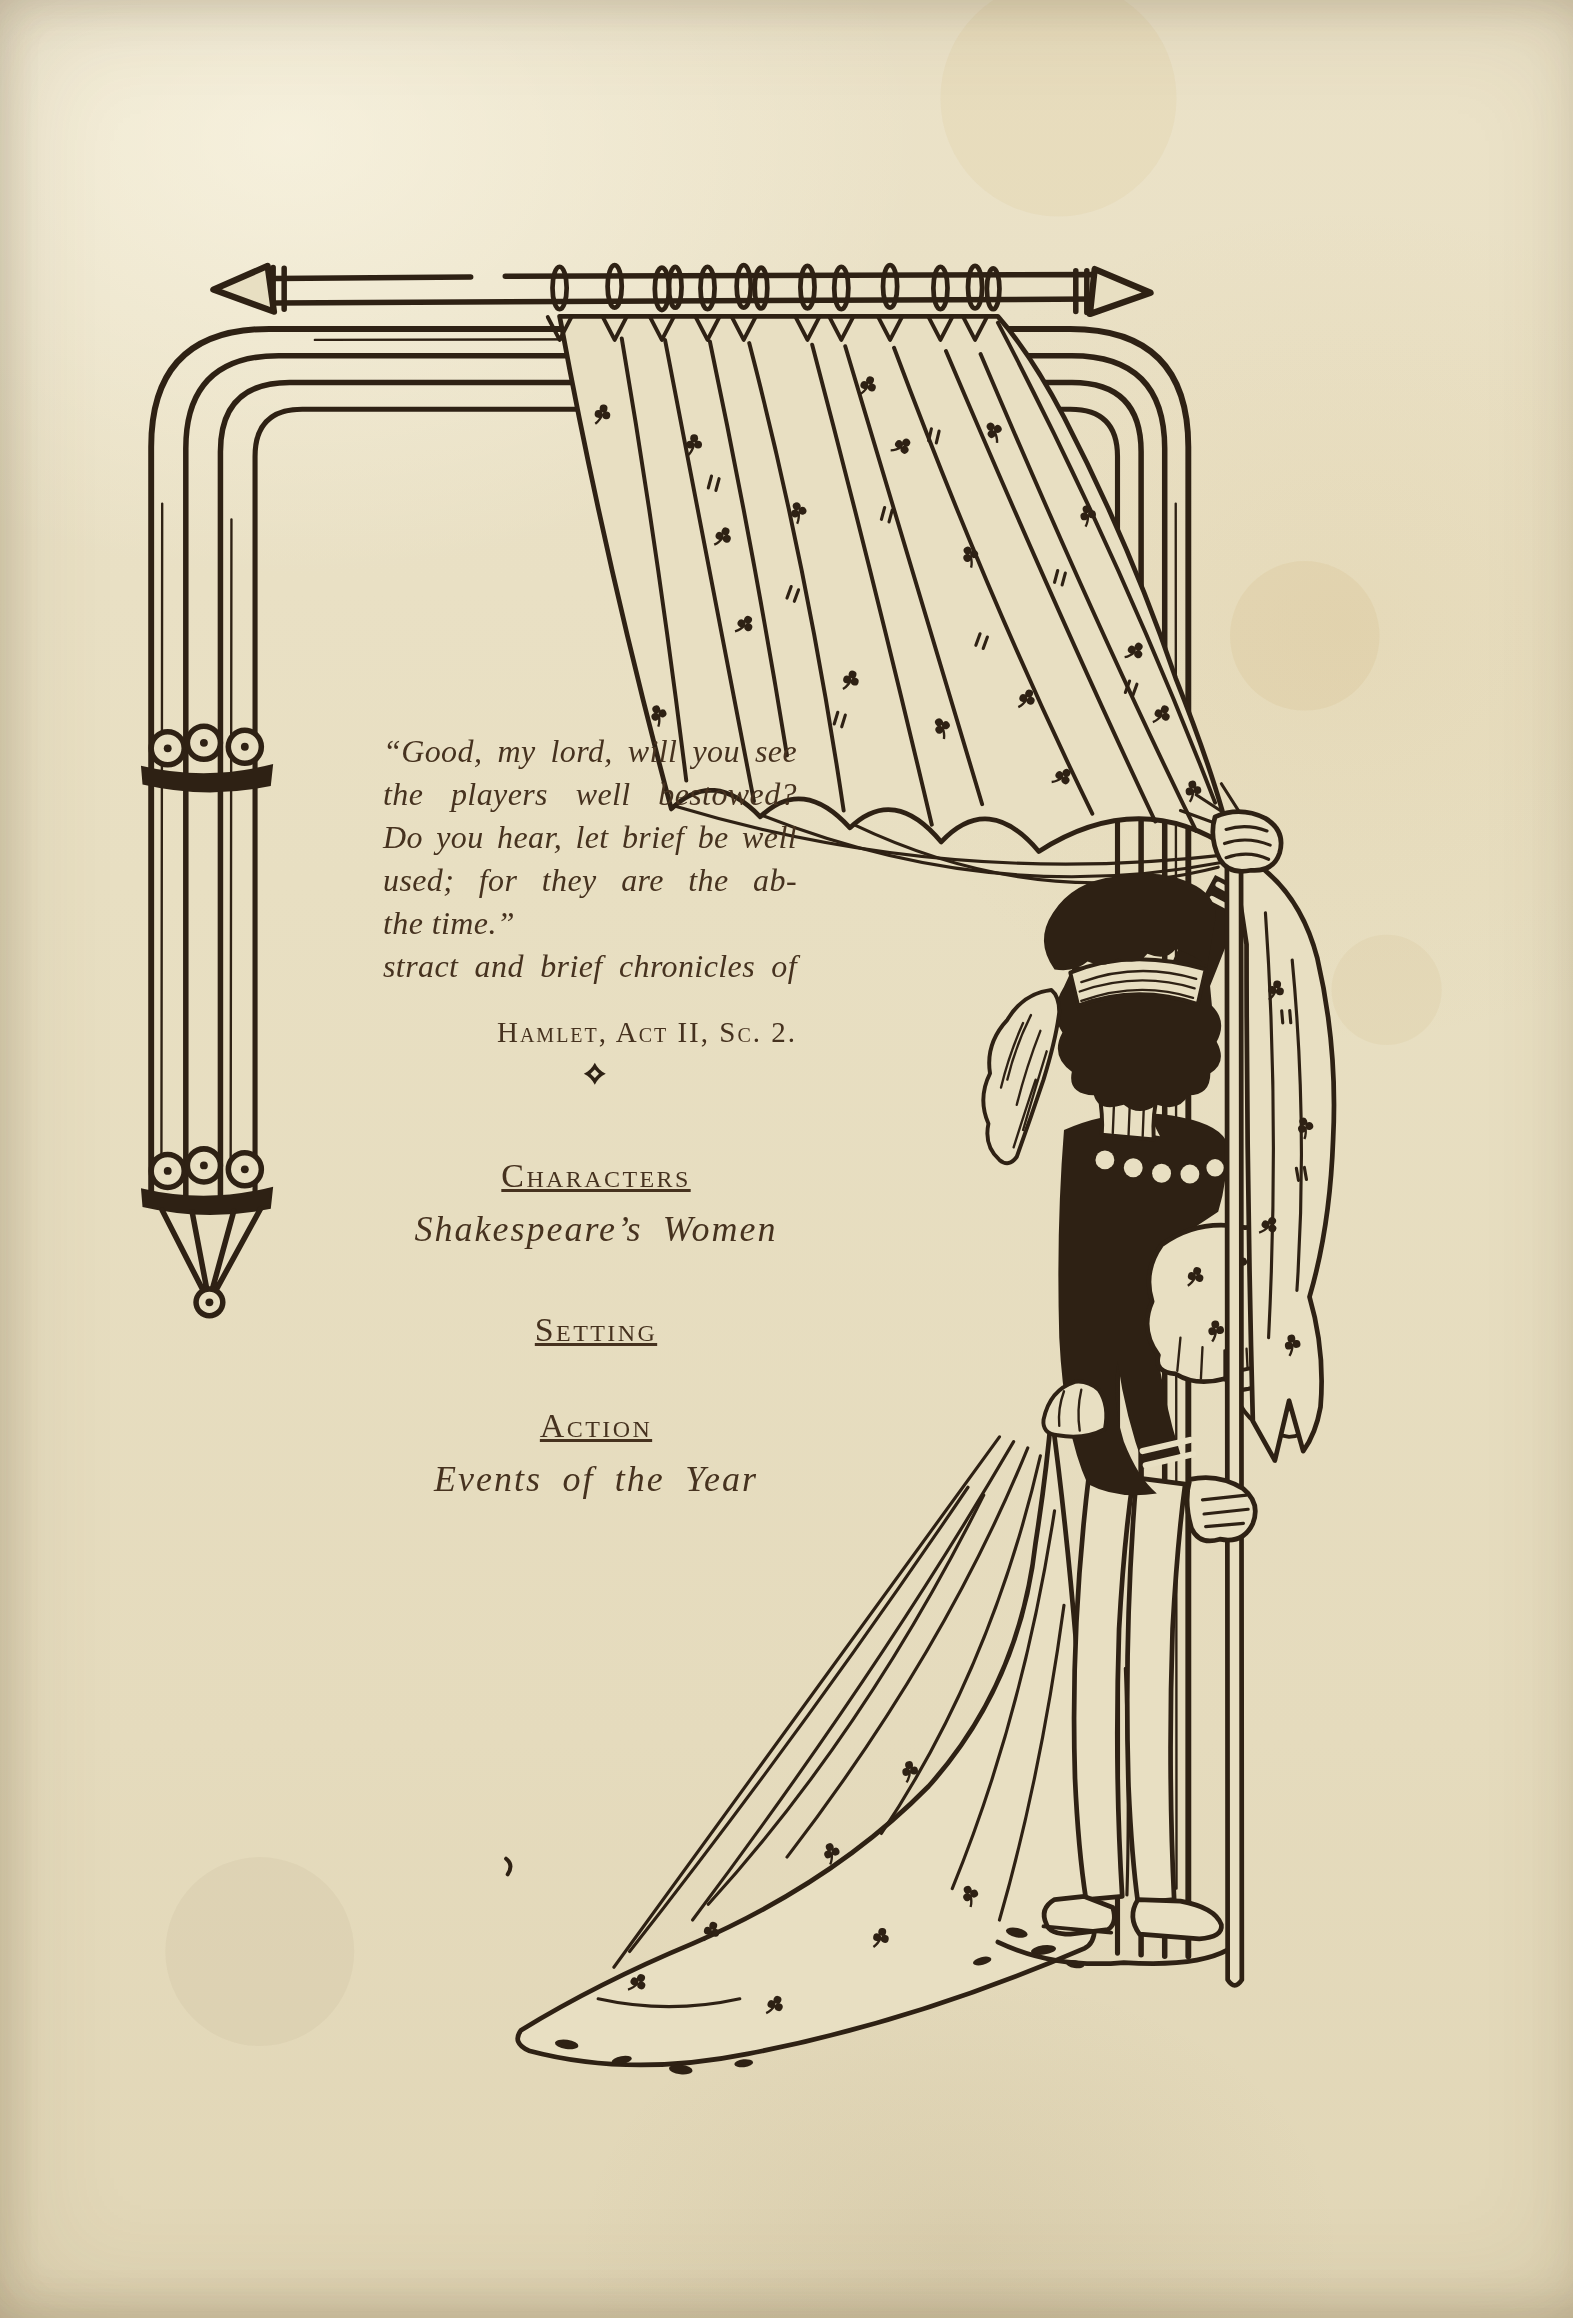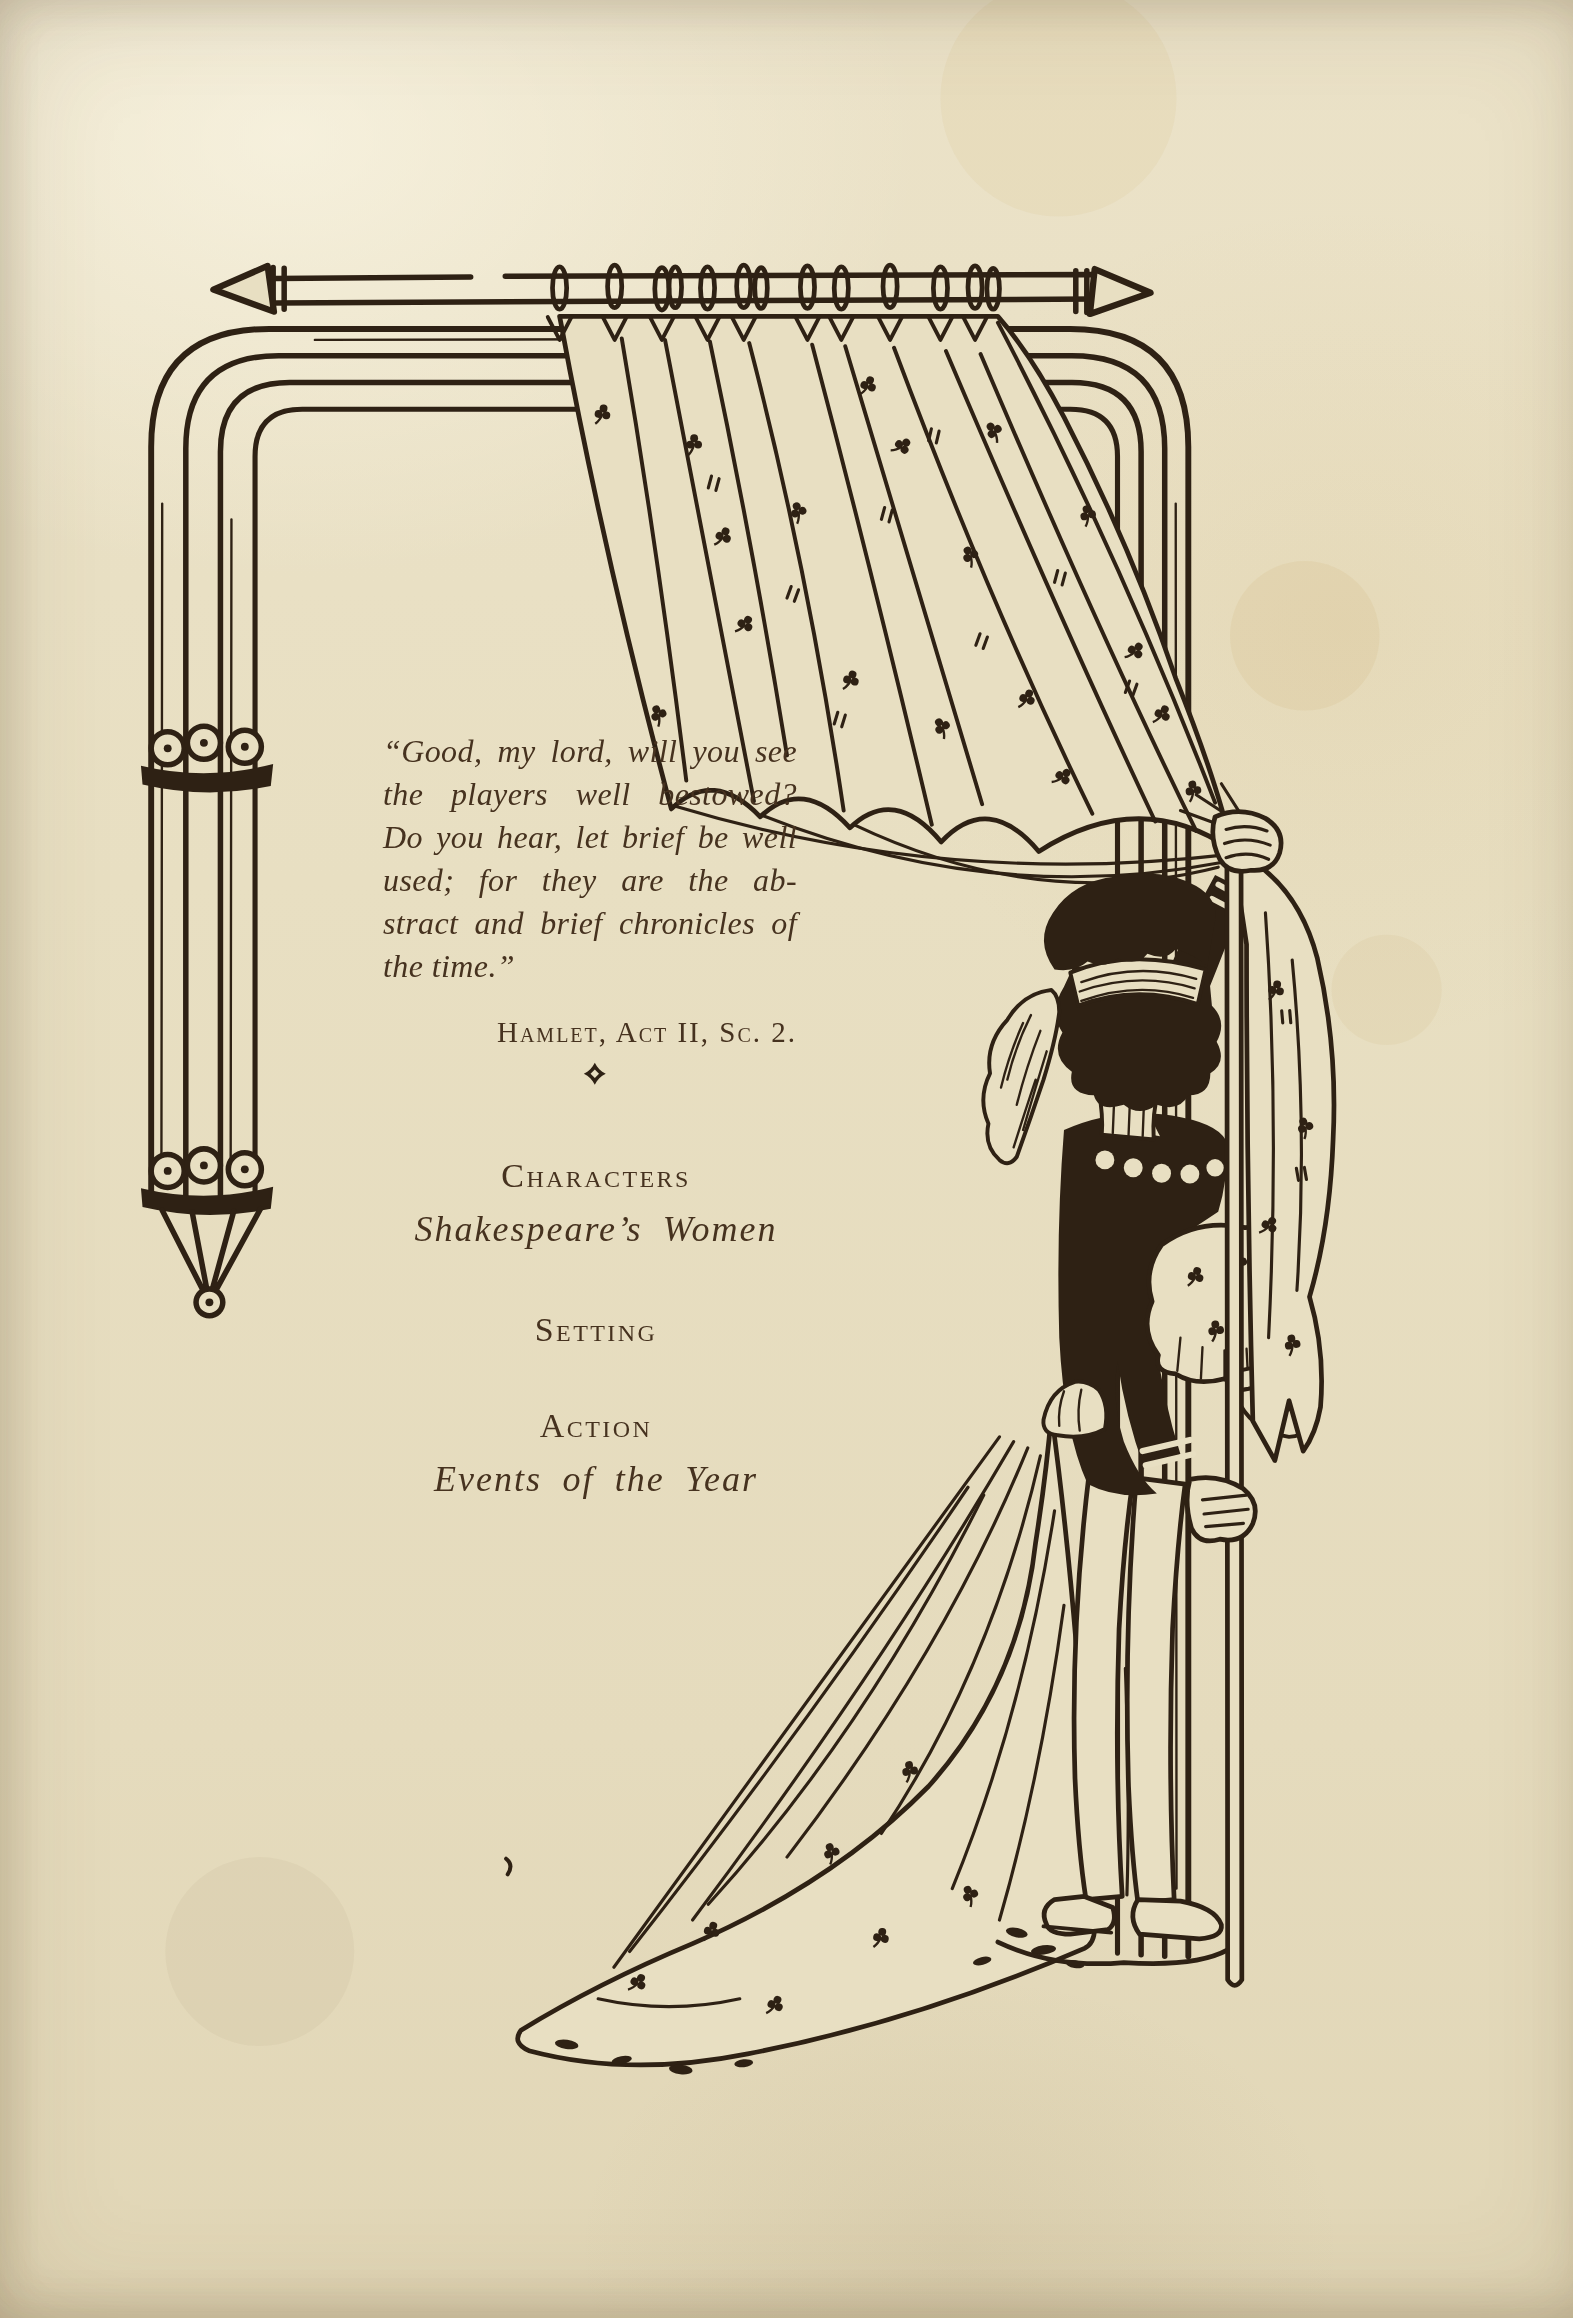--- a/index.html
+++ b/index.html
@@ -53,21 +53,21 @@
   }
   
   .ornament{position:absolute;left:583px;top:1062px;width:23.6px;height:23.6px;}
   
   .sections{
     position:absolute;left:330px;top:1158px;width:532px;text-align:center;
   }
   .section-group{margin-bottom:61px;}
   .section-label{
     font-variant-caps:small-caps;
-    font-size:34px;line-height:35px;letter-spacing:2.4px;
+    font-size:34px;line-height:35px;letter-spacing:2.4px;text-decoration:underline;
   }
   .section-value{
     margin-top:14px;
     font-style:italic;font-size:36px;line-height:44px;
     letter-spacing:2px;word-spacing:9.4px;white-space:nowrap;
   }
 </style>
 </head>
 <body>
 
@@ -402,28 +402,28 @@
         <span>well</span>
       </div>
     <div class="quote-line">
         <span>used;</span>
         <span>for</span>
         <span>they</span>
         <span>are</span>
         <span>the</span>
         <span>ab-</span>
       </div>
+    <div class="quote-line last">the time.”</div>
     <div class="quote-line">
         <span>stract</span>
         <span>and</span>
         <span>brief</span>
         <span>chronicles</span>
         <span>of</span>
       </div>
-    <div class="quote-line last">the time.”</div>
     <div class="attribution">Hamlet, Act II, Sc. 2.</div>
   </div>
 
   <div class="ornament">
     <svg viewBox="0 0 28 28" width="23.6" height="23.6">
       <path d="M14 1 C17 7 21 11 27 14 C21 17 17 21 14 27 C11 21 7 17 1 14 C7 11 11 7 14 1 Z" fill="var(--ink)"></path>
       <path d="M14 9 L19 14 L14 19 L9 14 Z" fill="var(--paper)"></path>
     </svg>
   </div>
 

